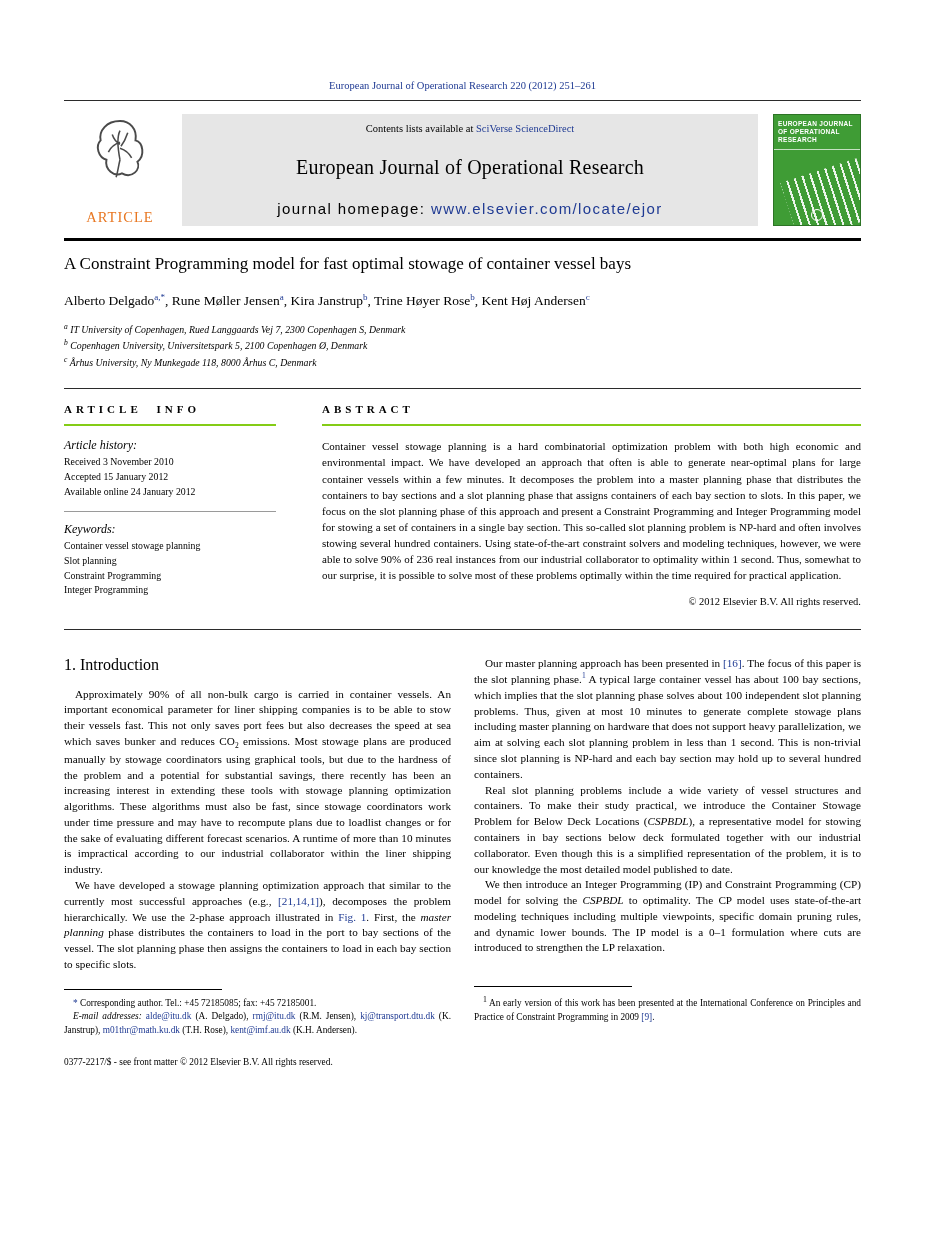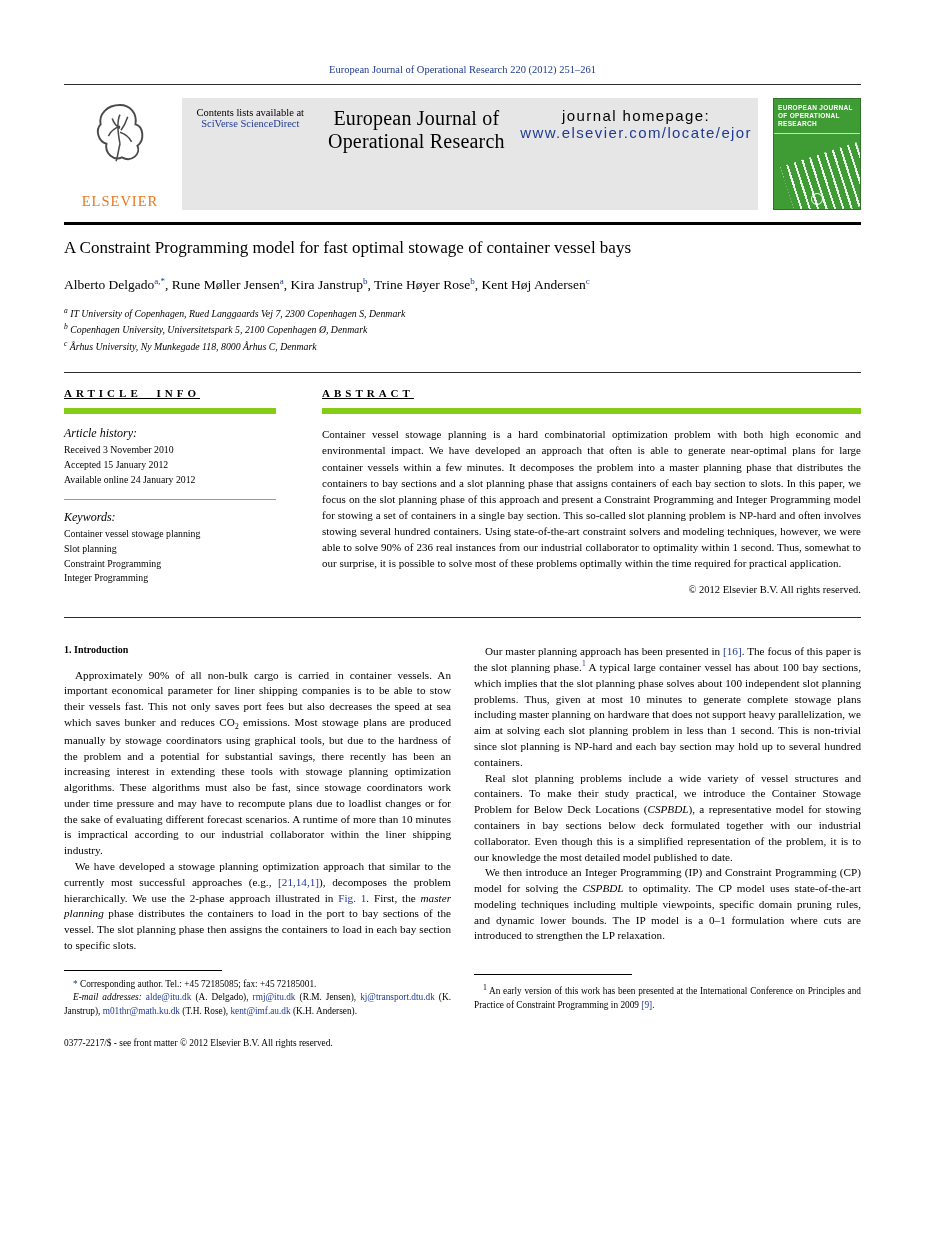--- a/index.html
+++ b/index.html
@@ -1,31 +1,31 @@
 <!DOCTYPE html>
 <html><head>
 <meta charset="utf-8">
 <style>
   * { margin:0; padding:0; box-sizing:border-box; }
   html,body { background:#ffffff; }
   .page {
-    width:925px; height:1075px; margin:0 auto; background:#fff;
+    width:925px; height:1075px; margin:16px auto; background:#fff;
     padding:64px 64px 0 64px; overflow:hidden; position:relative;
     font-family:"Liberation Serif", serif; color:#000;
   }
   .link { color:#1f3a93; cursor:pointer; }
   .journal-ref { text-align:center; font-size:10.5px; color:#1f3a93; }
   .rule { border-top:1px solid #2b2b2b; }
   .rule-top { margin-top:9px; }
 
   
   .masthead-row { margin-top:13px; display:flex; align-items:stretch; height:112px; }
   .logo-col { width:112px; display:flex; flex-direction:column; align-items:center; justify-content:space-between; padding:2px 0 0 0; }
   .logo-wordmark { font-size:14.5px; letter-spacing:1px; color:#e87722; font-family:"Liberation Serif", serif; }
-  .mast-box { flex:1; margin-left:6px; background:#e6e6e6; display:flex; flex-direction:row; justify-content:space-between; text-align:center; padding:9px 6px; }
+  .mast-box { flex:1; margin-left:6px; background:#e6e6e6; display:flex; flex-direction:column; justify-content:space-between; text-align:center; padding:9px 17px; }
   .contents-line { font-size:10.5px; }
   .mast-title { font-size:20px; letter-spacing:0.2px; }
   .homepage-line { font-family:"Liberation Sans", sans-serif; font-size:15px; letter-spacing:1.4px; }
   .cover { width:88px; margin-left:15px; background:#3f9c35; position:relative; overflow:hidden; border:1px solid #2d7426; }
   .cover-title { color:#fff; font-family:"Liberation Sans", sans-serif; font-size:6.5px; font-weight:bold; line-height:1.25; padding:5px 4px; letter-spacing:0.3px; border-bottom:1px solid rgba(255,255,255,.7); }
   .cover-stripes { position:absolute; right:-8px; bottom:-6px; width:80px; height:62px; transform:rotate(-18deg);
     background:repeating-linear-gradient(90deg, transparent 0 6px, rgba(255,255,255,.9) 6px 8px); }
   .cover-dot { position:absolute; left:50%; bottom:4px; transform:translateX(-50%); width:12px; height:12px; border:1px solid #fff; border-radius:50%; }
   .thick-bar { margin-top:12px; height:3px; background:#000; }
 
@@ -35,33 +35,33 @@
   .authors { margin-top:17px; font-size:13.5px; }
   .authors sup { font-size:9px; color:#1f3a93; }
   .affils { margin-top:12px; font-style:italic; font-size:9.8px; line-height:1.55; }
   .affils sup { font-size:7.5px; }
 
   
   .info-row-rule { margin-top:18px; }
   .info-row { display:flex; padding-top:14px; }
   .info-col { width:212px; margin-right:46px; flex-shrink:0; }
   .abs-col { flex:1; }
-  .col-heading { font-size:11px; font-weight:bold; letter-spacing:4px; word-spacing:8px; border-bottom:6px solid #84cc16; padding-bottom:9px; margin-bottom:12px;text-decoration:underline; }
+  .col-heading { font-size:11px; font-weight:bold; letter-spacing:4px; word-spacing:8px; border-bottom:2px solid #84cc16; padding-bottom:9px; margin-bottom:12px; }
   .info-label { font-style:italic; font-size:12px; margin-bottom:2px; }
   .info-item { font-size:9.8px; line-height:1.5; }
   .info-midrule { border-top:1px solid #9a9a9a; margin:12px 0 10px 0; }
   .abstract-text { font-size:11px; line-height:1.47; text-align:justify; }
   .copyright { text-align:right; font-size:10.5px; margin-top:12px; }
   .info-bottom-rule { margin-top:22px; }
 
   
   .body-cols { margin-top:26px; display:flex; }
   .bcol { width:387px; }
   .bcol-left { margin-right:23px; }
-  .sec-heading { font-size:10px; font-weight:bold; margin-bottom:13px; }
+  .sec-heading { font-size:16px; font-weight:normal; margin-bottom:13px; }
   .body-p { font-size:11.2px; line-height:1.41; text-align:justify; text-indent:11px; }
   .body-p sub { font-size:7.5px; }
   .body-p sup { font-size:7.5px; }
   .fn-block { margin-top:16px; }
   .fn-sep { width:158px; border-top:1px solid #000; margin-bottom:7px; }
   .fn { font-size:9.3px; line-height:1.45; text-indent:9px; text-align:justify; }
   .fn .fn-marker { color:#1f3a93; }
   .fn em { font-style:italic; }
   .fn-right { margin-top:30px; }
   .pub-info { margin-top:18px; font-size:9.3px; line-height:1.55; }
@@ -73,21 +73,21 @@
 
   <div class="journal-ref">European Journal of Operational Research 220 (2012) 251–261</div>
   <div class="rule rule-top"></div>
 
   <div class="masthead-row">
     <div class="logo-col">
       <svg viewBox="0 0 64 74" width="62" height="74">
         <path d="M32 4 C18 4 10 14 12 24 C6 30 10 42 18 44 C16 54 26 62 34 58 C44 64 54 54 50 46 C58 40 56 26 48 24 C50 12 42 4 32 4 Z" fill="none" stroke="#4a4a4a" stroke-width="2"></path>
         <path d="M32 14 C28 22 30 34 32 44 M32 44 C30 52 30 56 28 62 M32 26 C26 28 22 32 20 36 M32 32 C38 34 42 38 44 42 M24 18 C26 24 28 26 32 28 M40 16 C38 22 36 26 33 30" fill="none" stroke="#4a4a4a" stroke-width="1.6"></path>
       </svg>
-      <div class="logo-wordmark">ELSEVIER</div>
+      <div class="logo-wordmark">ARTICLE</div>
     </div>
     <div class="mast-box">
       <div class="contents-line"><span>Contents lists available at </span><span class="link">SciVerse ScienceDirect</span></div>
       <div class="mast-title">European Journal of Operational Research</div>
       <div class="homepage-line"><span>journal homepage: </span><span class="link">www.elsevier.com/locate/ejor</span></div>
     </div>
     <div class="cover">
       <div class="cover-title">EUROPEAN JOURNAL OF OPERATIONAL RESEARCH</div>
       <div class="cover-stripes"></div>
       <div class="cover-dot"></div>

